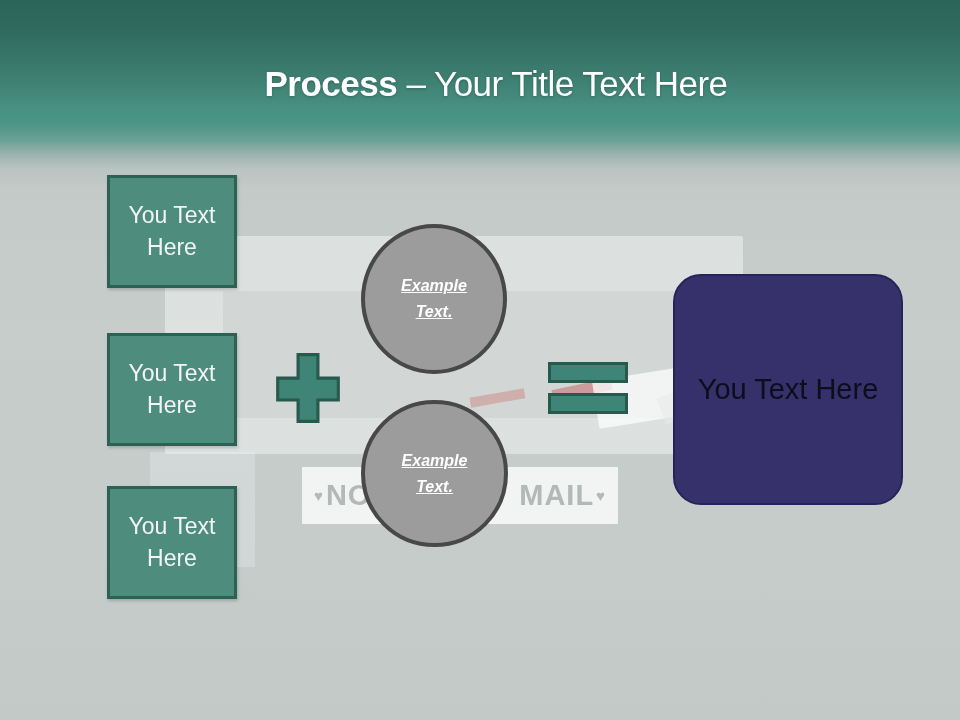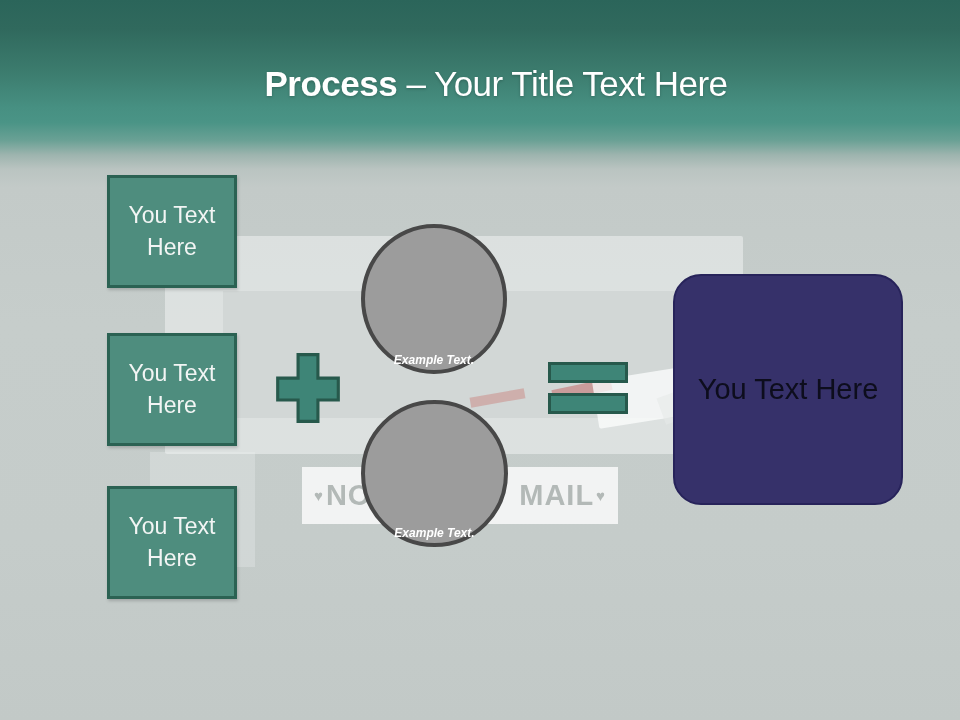--- a/index.html
+++ b/index.html
@@ -56,23 +56,23 @@
   
   .plus-wrap{position:absolute;left:276px;top:353px;width:64px;height:70px;z-index:2;}
   .equals-wrap{position:absolute;left:548px;top:362px;width:80px;z-index:2;}
   .equals-bar{width:80px;height:21px;box-sizing:border-box;
     background:#3e8577;border:3px solid #27594c;}
   .equals-bar + .equals-bar{margin-top:10px;}
   
   .circle{
     position:absolute;box-sizing:border-box;border-radius:50%;
     background:#9c9c9c;border:4px solid #484848;
-    display:flex;align-items:flex-end;justify-content:center;text-align:center;
-    color:#fff;font-weight:700;font-style:italic;font-size:12px;line-height:1.6;
-    z-index:3;padding:0 26px;
+    display:flex;align-items:center;justify-content:center;text-align:center;
+    color:#fff;font-weight:700;font-style:italic;font-size:16px;line-height:1.6;
+    z-index:3;padding:0 26px;text-decoration:underline;
   }
   .circle-1{left:361px;top:224px;width:146px;height:150px;}
   .circle-2{left:361px;top:400px;width:147px;height:147px;}
   
   .result-box{
     position:absolute;left:673px;top:274px;width:230px;height:231px;box-sizing:border-box;
     background:#36316a;border:2px solid #27235a;border-radius:28px;
     display:flex;align-items:center;justify-content:center;text-align:center;
     color:#0d0d1d;font-size:29px;z-index:2;
   }

